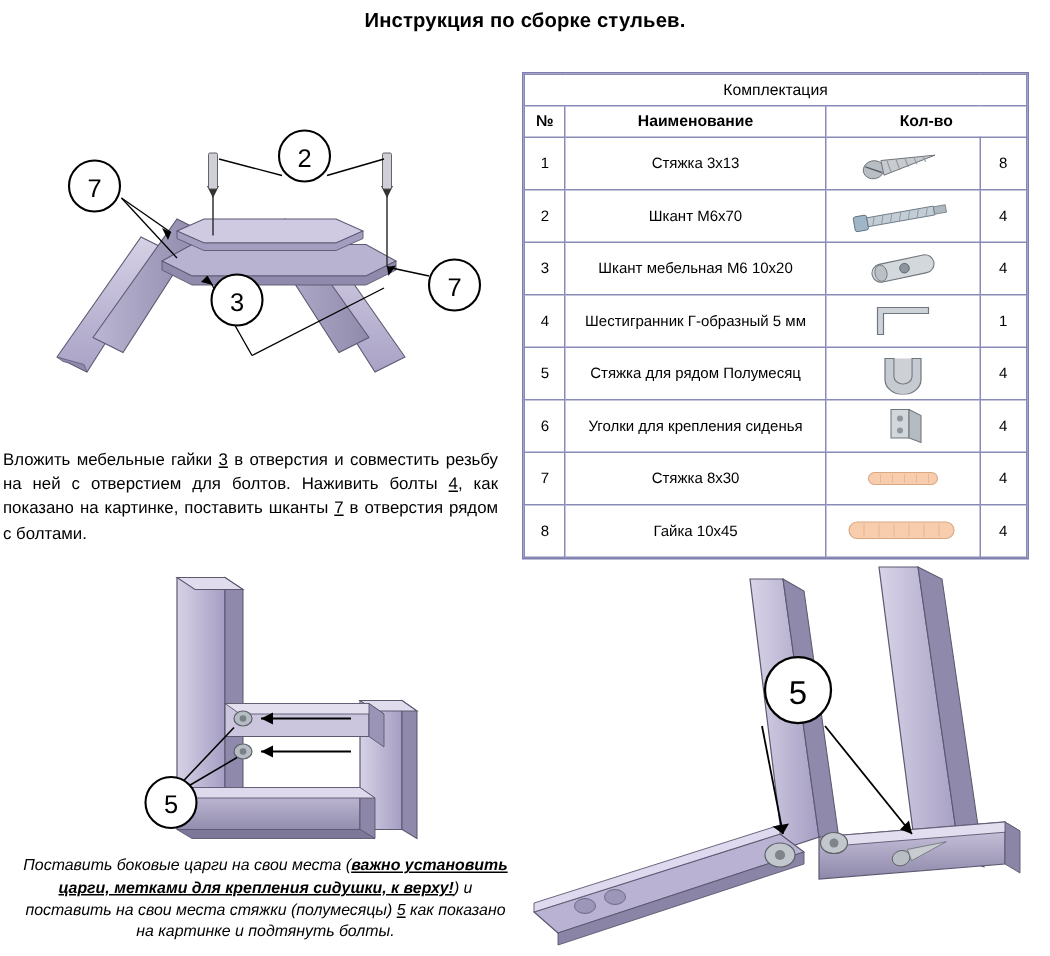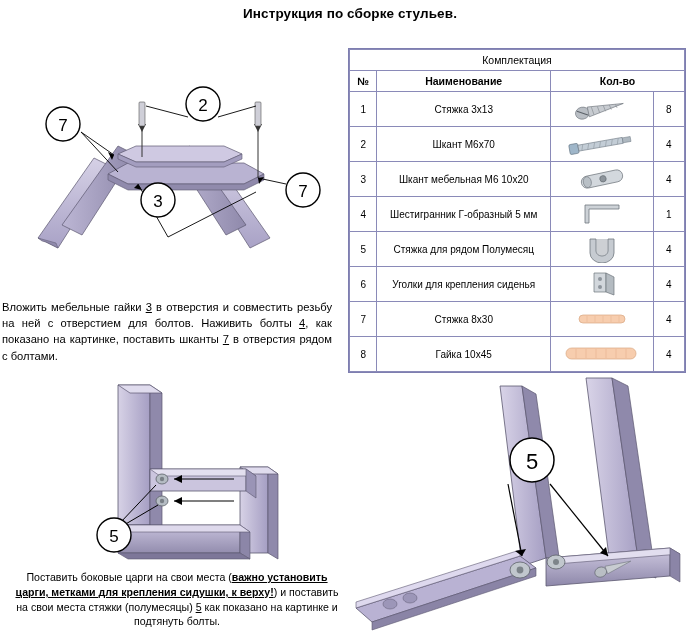--- a/index.html
+++ b/index.html
@@ -113,20 +113,21 @@
     height: 195px;
   }
   .caption2 {
     position: absolute;
     left: 12px;
     top: 570px;
     width: 330px;
     font-size: 10.6px;
     line-height: 1.4;
     text-align: center;
+    font-style: italic;
   }
   .fig3 {
     position: absolute;
     left: 350px;
     top: 372px;
     width: 348px;
     height: 262px;
   }
   svg { display: block; }
 </style>

